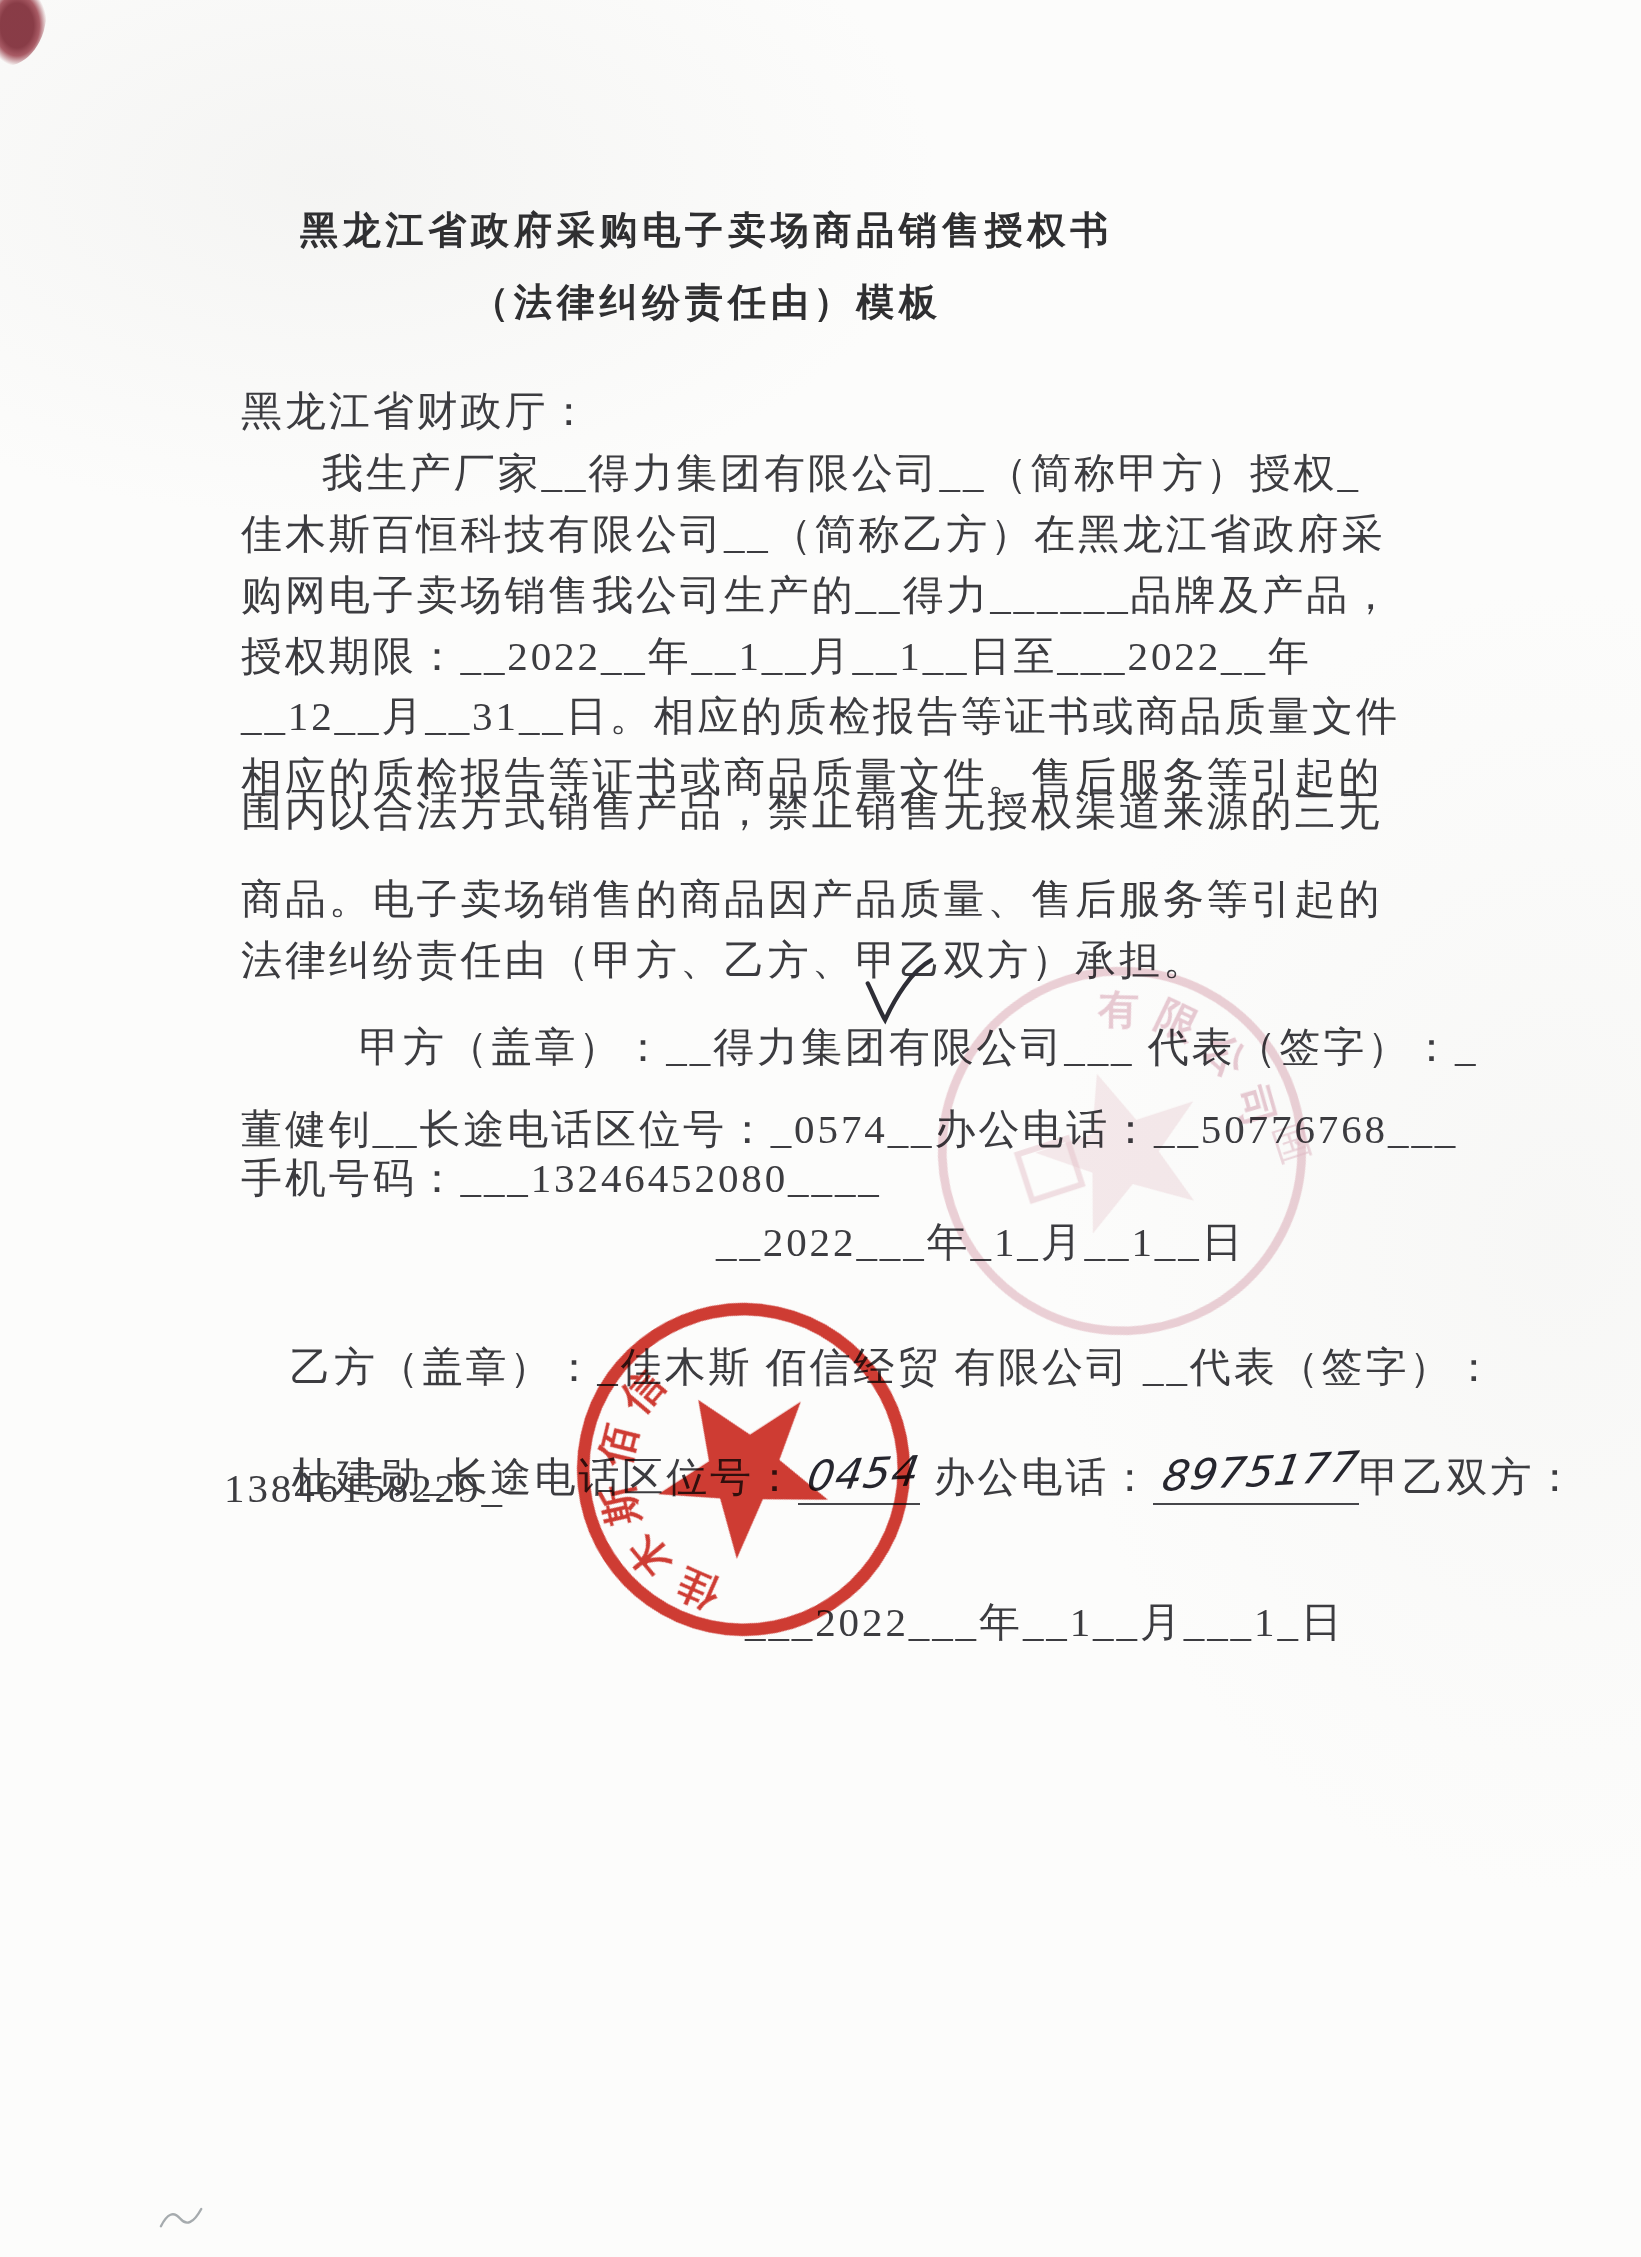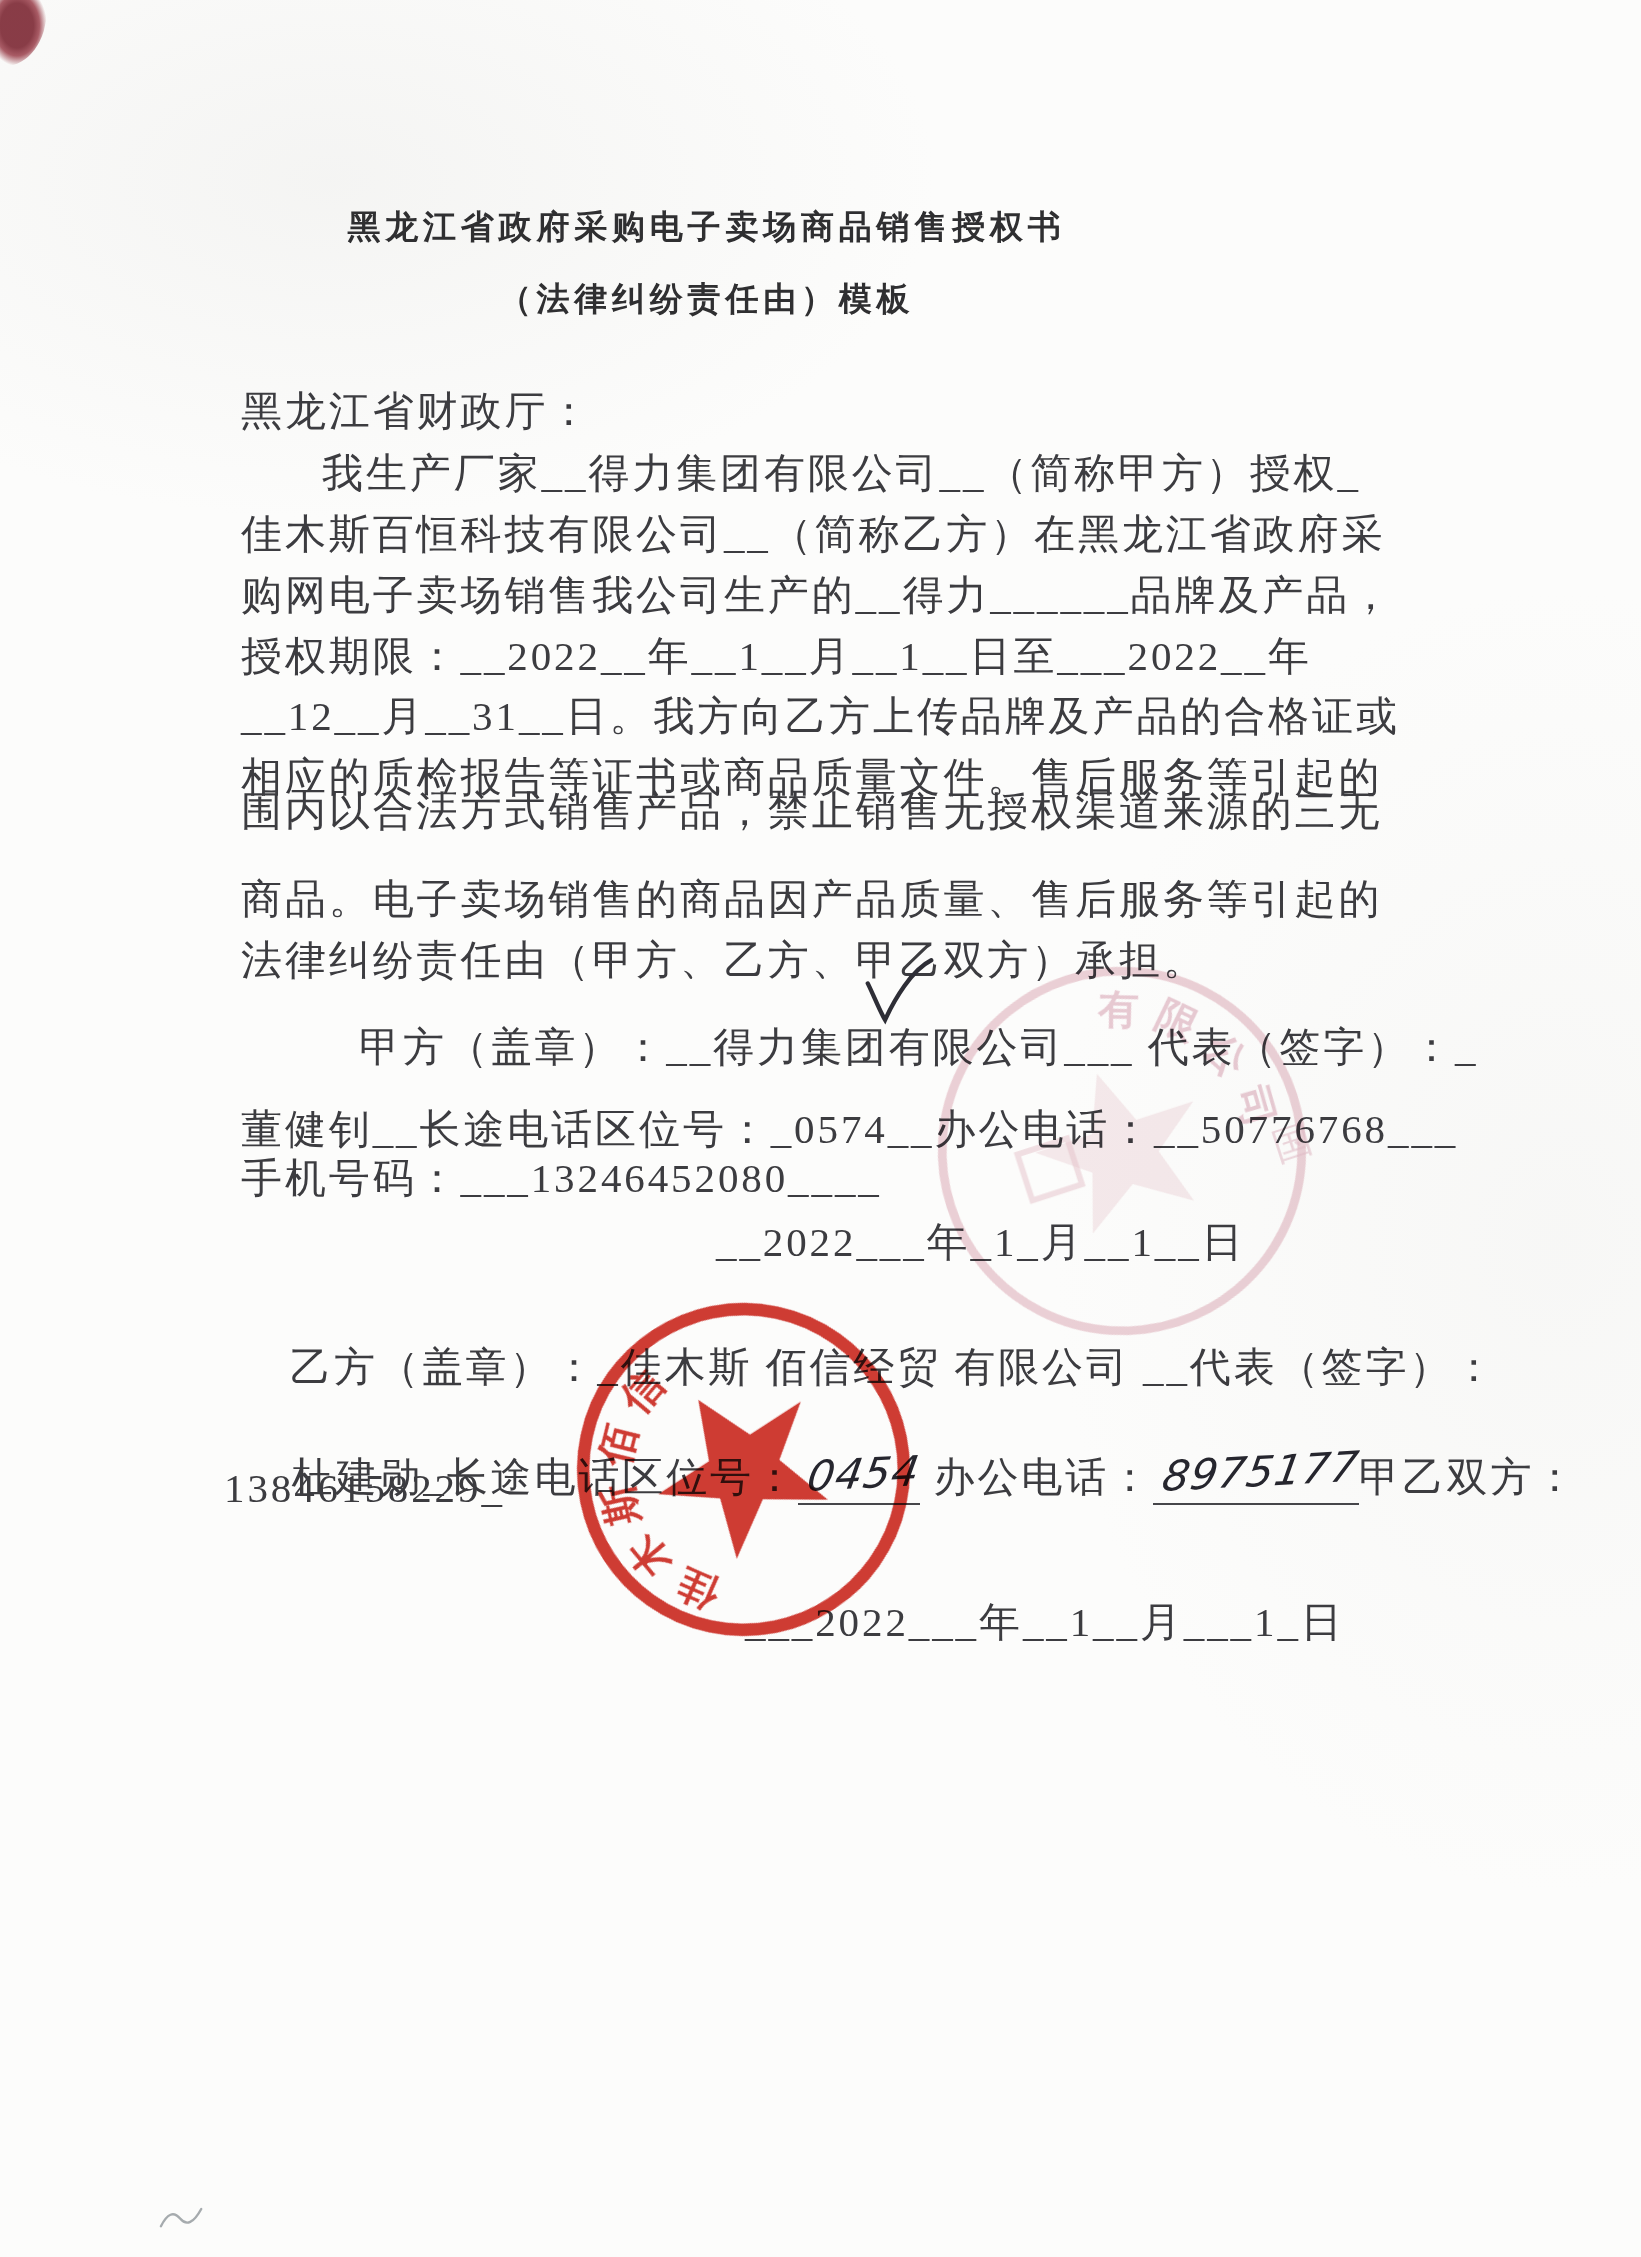--- a/index.html
+++ b/index.html
@@ -13,21 +13,21 @@
     font-family:"Liberation Serif","DejaVu Serif",serif;
   }
   .line {
     position:absolute; white-space:pre;
     font-size:41px; letter-spacing:2.9px; color:#3c3c40;
     font-family:"Liberation Serif","DejaVu Serif",serif;
   }
   .title-line {
     position:absolute; left:0; width:1413px; text-align:center; white-space:pre;
     font-family:"DejaVu Sans","Liberation Sans",sans-serif;
-    font-weight:bold; font-size:33px; letter-spacing:4.8px; color:#2f2f31;
+    font-weight:bold; font-size:38px; letter-spacing:4.8px; color:#2f2f31;
   }
   .hw {
     display:inline-block;
     font-family:"DejaVu Sans","Liberation Sans",sans-serif;
     font-style:italic; font-size:42px; letter-spacing:1px; color:#26262e;
     transform:skewX(-12deg) rotate(-3deg); transform-origin:left bottom;
   }
   .hw-wrap { display:inline-block; border-bottom:2.9px solid #46464a; padding:0 5.8px 1.9px 5.8px; }
   .stamp { position:absolute; mix-blend-mode:multiply; pointer-events:none; }
   .corner-mark {
@@ -46,21 +46,21 @@
 
   <div class="title-line" style="top:205px;">黑龙江省政府采购电子卖场商品销售授权书</div>
   <div class="title-line" style="top:277px;">（法律纠纷责任由）模板</div>
 
   <div class="line" style="top:384px; left:241px;">黑龙江省财政厅：</div>
 
   <div class="line" style="top:507px; left:241px;">佳木斯百恒科技有限公司__（简称乙方）在黑龙江省政府采</div>
   <div class="line" style="top:446px; left:322px;">我生产厂家__得力集团有限公司__（简称甲方）授权_</div>
   <div class="line" style="top:568px; left:241px;">购网电子卖场销售我公司生产的__得力______品牌及产品，</div>
   <div class="line" style="top:629px; left:241px;">授权期限：__2022__年__1__月__1__日至___2022__年</div>
-  <div class="line" style="top:689px; left:241px;">__12__月__31__日。我方向乙方上传品牌及产品的合格证或</div>
+  <div class="line" style="top:689px; left:241px;">__12__月__31__日。相应的质检报告等证书或商品质量文件</div>
   <div class="line" style="top:750px; left:241px;">相应的质检报告等证书或商品质量文件。售后服务等引起的</div>
   <div class="line" style="top:784px; left:241px;">围内以合法方式销售产品，禁止销售无授权渠道来源的三无</div>
   <div class="line" style="top:872px; left:241px;">商品。电子卖场销售的商品因产品质量、售后服务等引起的</div>
   <div class="line" style="top:933px; left:241px;">法律纠纷责任由（甲方、乙方、甲乙双方）承担。</div>
 
   <svg class="artifact" style="left:862px; top:958px;" width="75" height="70" viewBox="0 0 78 72">
     <path d="M6,26 C12,38 18,54 24,64 C34,42 52,12 72,2" fill="none" stroke="#2e2e36" stroke-width="4.5" stroke-linecap="round"></path>
   </svg>
 
   <div class="line" style="top:1020px; left:359px;">甲方（盖章）：__得力集团有限公司___ 代表（签字）：_</div>

